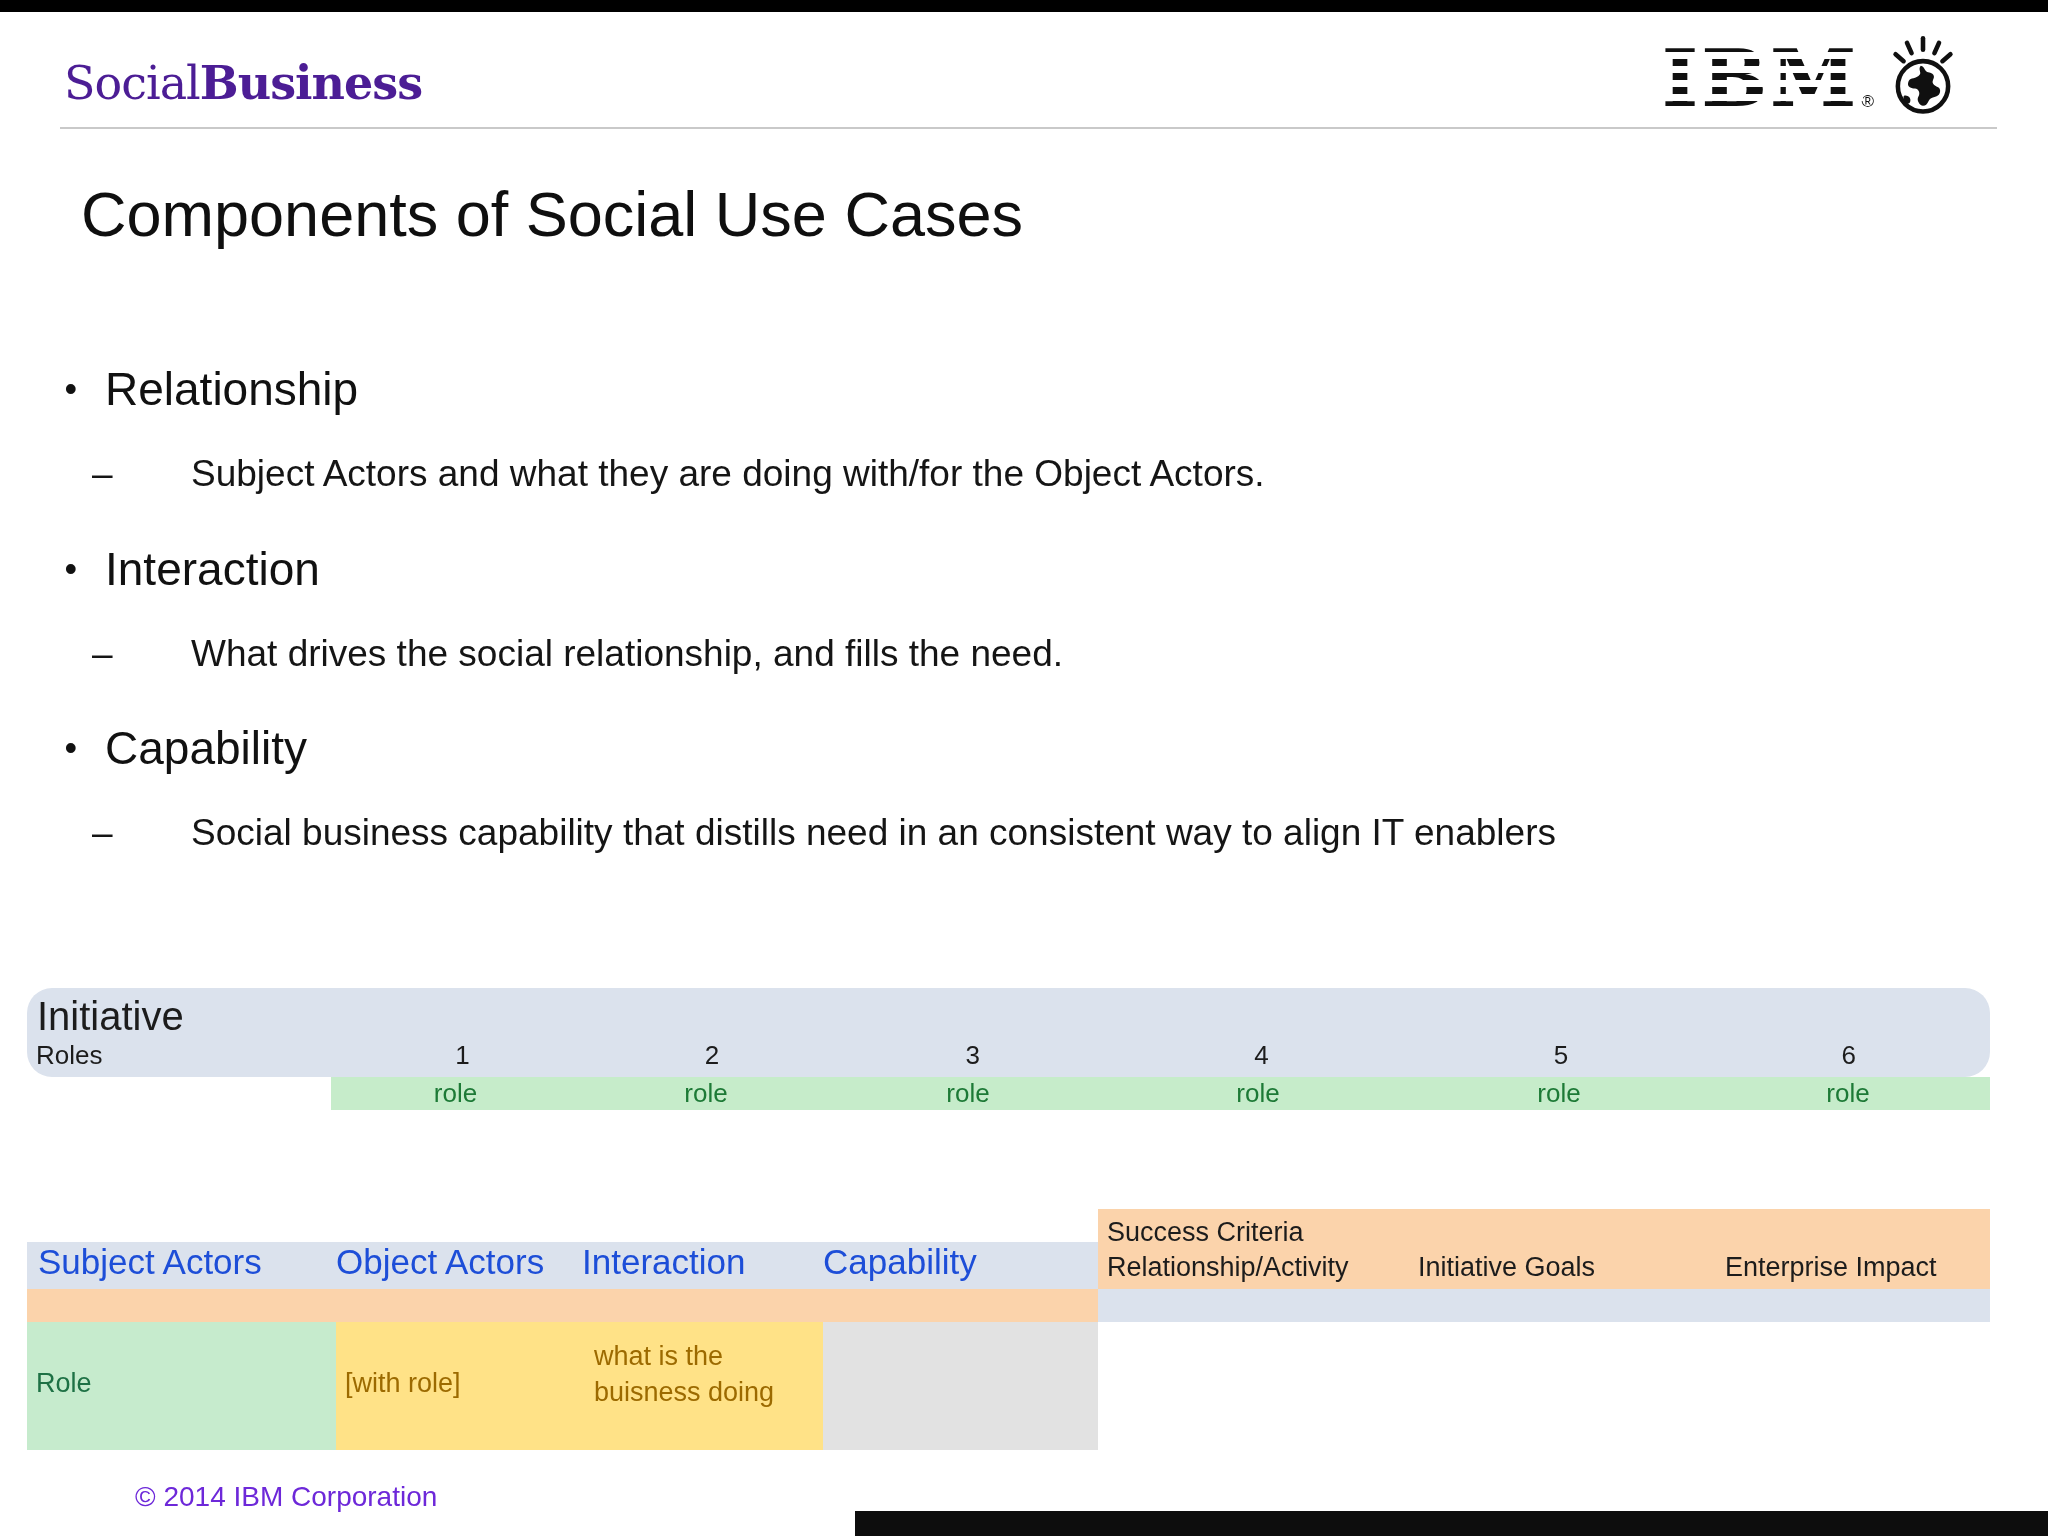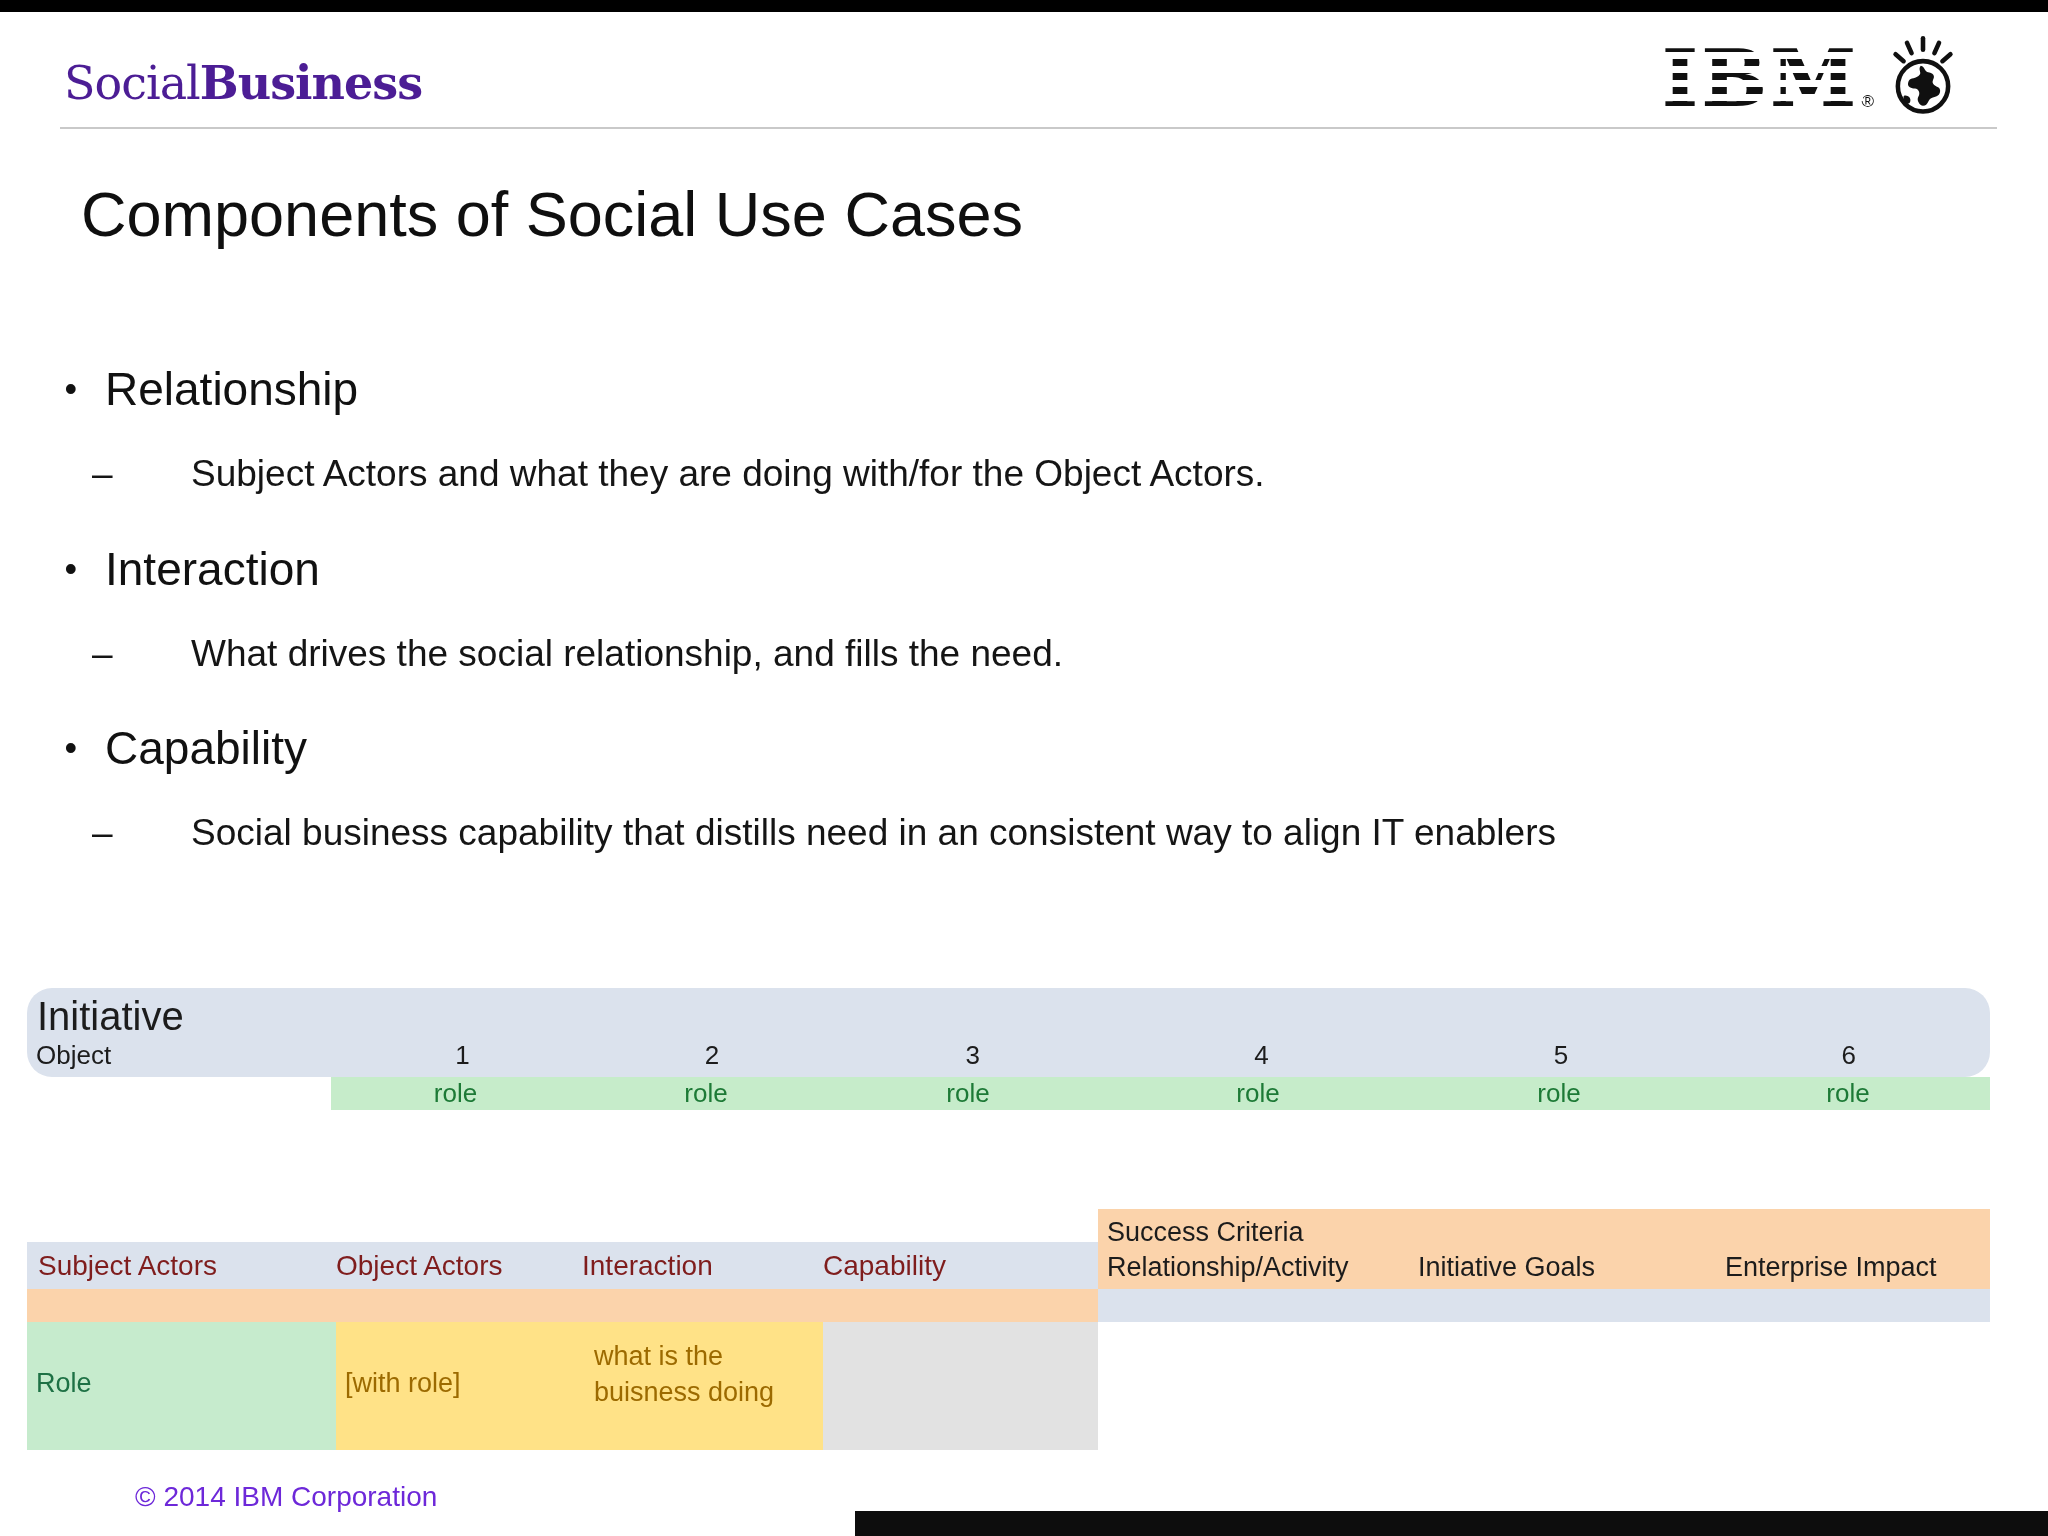--- a/index.html
+++ b/index.html
@@ -52,21 +52,21 @@
 
   
   .t2{position:absolute;left:27px;top:1209px;width:1963px;height:241px;}
   .sc-block{position:absolute;left:1071px;top:0;width:892px;height:80px;background:#fbd3ab;}
   .sc-title{font-size:27px;color:#1c1c1c;padding:8px 0 0 9px;}
   .sc-heads{position:absolute;left:0;bottom:6px;display:flex;font-size:27px;color:#1c1c1c;width:100%;margin-top:45px;}
   .sch0{width:320px;padding-left:9px;box-sizing:border-box;}
   .sch1{width:307px;}
   .sch2{width:265px;}
   .lh-blue{position:absolute;left:0;top:33px;width:1071px;height:47px;background:#dbe2ed;display:flex;
-           font-size:28px;color:#7f1d1d;align-items:flex-end;}
+           font-size:35px;color:#1d4ed8;align-items:flex-end;}
   .lh-blue span{padding-bottom:7px;box-sizing:border-box;}
   .lh0{width:309px;padding-left:11px;}
   .lh1{width:246px;}
   .lh2{width:241px;}
   .lh3{width:275px;}
   .band-orange{position:absolute;left:0;top:80px;width:1071px;height:33px;background:#fbd3ab;}
   .band-blue{position:absolute;left:1071px;top:80px;width:892px;height:33px;background:#dbe2ed;}
   .drow{position:absolute;left:0;top:113px;height:128px;display:flex;font-size:27px;}
   .dc{box-sizing:border-box;padding-left:9px;padding-right:14px;}
   .dc-subject{width:309px;background:#c6ebcd;color:#1e7145;padding-top:46px;}
@@ -148,21 +148,21 @@
         <span class="l2t">Social business capability that distills need in an consistent way to align IT enablers</span>
       </div>
     </div>
 
   </div>
 
   <div class="t1">
     <div class="t1-blue">
       <div class="t1-title">Initiative</div>
       <div class="t1-roles">
-        <span class="rlabel">Object</span>
+        <span class="rlabel">Roles</span>
         <span class="numcell n0">1</span>
         <span class="numcell n1">2</span>
         <span class="numcell n2">3</span>
         <span class="numcell n3">4</span>
         <span class="numcell n4">5</span>
         <span class="numcell n5">6</span>
       </div>
     </div>
     <div class="t1-green">
       <span class="gspacer"></span>

